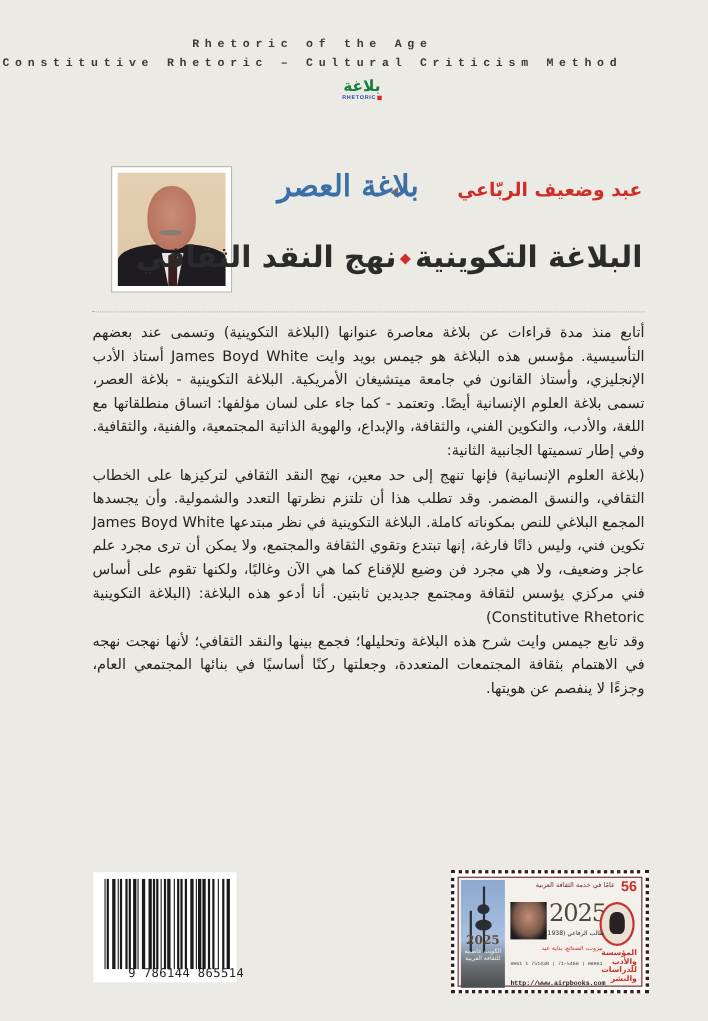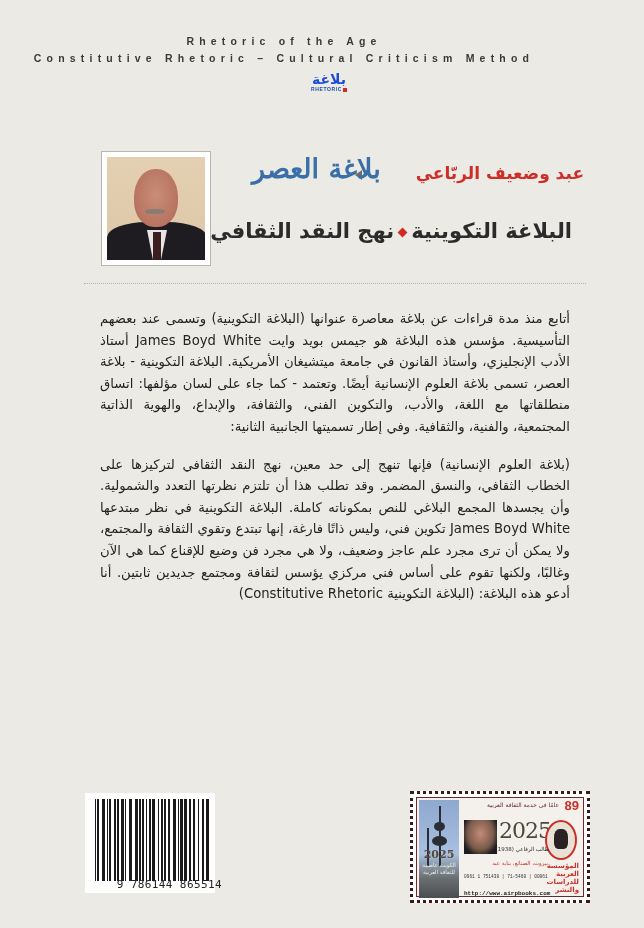--- a/index.html
+++ b/index.html
@@ -5,35 +5,35 @@
   html, body { margin: 0; padding: 0; }
   body {
     width: 644px; height: 928px; overflow: hidden;
     background: #eceae4;
     position: relative;
     font-family: "DejaVu Sans", sans-serif;
     color: #2a2a2a;
   }
   .en-title {
     position: absolute; left: 0; width: 568px; text-align: center;
-    font-family: Liberation Sans, sans-serif; font-weight: bold;
+    font-family: Liberation Mono, monospace; font-weight: bold;
     font-size: 10.5px; letter-spacing: 5.2px; color: #3a3a3a;
   }
   #en-title-1 { top: 35px; }
   #en-title-2 { top: 52px; }
   .logo {
     position: absolute; left: 307px; top: 72px; width: 44px; height: 24px;
     text-align: center;
   }
   .logo-ar {
     font-family: "DejaVu Sans", sans-serif; font-weight: bold;
     font-size: 14px; line-height: 14px; color: #1f4fa6;
     direction: rtl;
   }
-  .logo-ar .red { color: #1d4ed8; }
+  .logo-ar .red { color: #15803d; }
   .logo-en {
     font-family: "Liberation Sans", sans-serif; font-size: 5px; font-weight: bold;
     letter-spacing: 0.6px; color: #1f4fa6; line-height: 6px;
   }
   .logo-en .sq { display: inline-block; width: 4px; height: 4px; background: #d32a25; vertical-align: middle; margin-left: 1px; }
 
   .photo-frame {
     position: absolute; left: 101px; top: 151px; width: 110px; height: 115px;
     background: #fff; border: 1px solid #b8b6b0; box-sizing: border-box; padding: 5px;
   }
@@ -74,42 +74,42 @@
     width: 0; height: 0;
     border-top: 5px solid transparent; border-bottom: 5px solid transparent;
     border-right: 7px solid #6d6d6d;
   }
   .main-title {
     position: absolute; left: 236px; top: 153px;
     font-family: "DejaVu Serif", serif; font-weight: bold;
     font-size: 27px; color: #3b6fa8; direction: rtl; margin-left: 16px;
   }
   .subtitle {
-    position: absolute; right: 72px; top: 219px;
+    position: absolute; right: 60px; top: 219px;
     font-family: "DejaVu Sans", sans-serif; font-weight: bold;
-    font-size: 21px; color: #2b2b2b; direction: rtl; white-space: nowrap;
+    font-size: 27px; color: #2b2b2b; direction: rtl; white-space: nowrap;
   }
   .subtitle .diamond {
     display: inline-block; width: 7px; height: 7px; background: #d32a25;
     transform: rotate(45deg); margin: 0 5px; vertical-align: middle;
   }
   .subtitle-part { display: inline; }
 
   .divider {
     position: absolute; left: 84px; width: 502px; top: 283px;
     border-top: 1px dotted #b5b3ad;
   }
 
   .body-text {
     position: absolute; left: 84px; top: 292px; width: 502px;
     direction: rtl; text-align: justify; text-align-last: right;
     font-family: "DejaVu Sans", sans-serif;
     font-size: 13.2px; line-height: 21.6px; color: #242424;
   }
-  .body-text p { margin: 16px; }
+  .body-text p { margin: 0; }
 
   .barcode {
     position: absolute; left: 85px; top: 793px; width: 130px; height: 100px;
     background: #fff;
   }
   .barcode svg { position: absolute; left: 0; top: 0; }
   .barcode-digits {
     position: absolute; left: 72px; top: 878px; width: 150px;
     font-family: "DejaVu Sans Mono", monospace; font-size: 11px; color: #222;
     letter-spacing: 0.4px; white-space: pre; text-align: right;
@@ -205,20 +205,21 @@
 <div class="main-title">بلاغة العصر</div>
 <div class="subtitle">
   <span class="subtitle-part">البلاغة التكوينية</span><span class="diamond"></span><span class="subtitle-part">نهج النقد الثقافي</span>
 </div>
 
 <div class="divider"></div>
 
 <div class="body-text">
   <p>أتابع منذ مدة قراءات عن بلاغة معاصرة عنوانها (البلاغة التكوينية) وتسمى عند بعضهم التأسيسية. مؤسس هذه البلاغة هو جيمس بويد وايت James Boyd White أستاذ الأدب الإنجليزي، وأستاذ القانون في جامعة ميتشيغان الأمريكية. البلاغة التكوينية - بلاغة العصر، تسمى بلاغة العلوم الإنسانية أيضًا. وتعتمد - كما جاء على لسان مؤلفها: اتساق منطلقاتها مع اللغة، والأدب، والتكوين الفني، والثقافة، والإبداع، والهوية الذاتية المجتمعية، والفنية، والثقافية. وفي إطار تسميتها الجانبية الثانية:</p>
   <p>(بلاغة العلوم الإنسانية) فإنها تنهج إلى حد معين، نهج النقد الثقافي لتركيزها على الخطاب الثقافي، والنسق المضمر. وقد تطلب هذا أن تلتزم نظرتها التعدد والشمولية. وأن يجسدها المجمع البلاغي للنص بمكوناته كاملة. البلاغة التكوينية في نظر مبتدعها James Boyd White تكوين فني، وليس ذاتًا فارغة، إنها تبتدع وتقوي الثقافة والمجتمع، ولا يمكن أن ترى مجرد علم عاجز وضعيف، ولا هي مجرد فن وضيع للإقناع كما هي الآن وغالبًا، ولكنها تقوم على أساس فني مركزي يؤسس لثقافة ومجتمع جديدين ثابتين. أنا أدعو هذه البلاغة: (البلاغة التكوينية Constitutive Rhetoric)</p>
+  <p>وقد تابع جيمس وايت شرح هذه البلاغة وتحليلها؛ فجمع بينها والنقد الثقافي؛ لأنها نهجت نهجه في الاهتمام بثقافة المجتمعات المتعددة، وجعلتها ركنًا أساسيًا في بنائها المجتمعي العام، وجزءًا لا ينفصم عن هويتها.</p>
 </div>
 
 <div class="barcode">
   <svg id="barcode-svg" width="130" height="100">
       <rect x="10" y="6" width="1" height="82" fill="#1a1a1a"></rect>
       <rect x="12" y="6" width="2" height="82" fill="#1a1a1a"></rect>
       <rect x="17" y="6" width="3" height="82" fill="#1a1a1a"></rect>
       <rect x="22" y="6" width="1" height="82" fill="#1a1a1a"></rect>
       <rect x="24" y="6" width="2" height="82" fill="#1a1a1a"></rect>
       <rect x="29" y="6" width="2" height="82" fill="#1a1a1a"></rect>
@@ -253,23 +254,23 @@
   <div class="stamp-inner">
     <div class="stamp-left">
       <div class="tower" style="left:20px;top:6px;width:2px;height:60px;"></div>
       <div class="tower" style="left:15px;top:22px;width:11px;height:9px;border-radius:50%;"></div>
       <div class="tower" style="left:13px;top:36px;width:15px;height:10px;border-radius:50%;"></div>
       <div class="tower" style="left:8px;top:28px;width:2px;height:38px;"></div>
       <div class="stamp-left-year">2025</div>
       <div class="stamp-left-text">الكويت عاصمة للثقافة العربية</div>
     </div>
     <div class="stamp-heading">عامًا في خدمة الثقافة العربية</div>
-    <div class="stamp-num">89</div>
+    <div class="stamp-num">56</div>
     <div class="stamp-photo"></div>
     <div class="stamp-year">2025</div>
     <div class="stamp-emblem"></div>
     <div class="stamp-caption">طالب الرفاعي (1938)</div>
     <div class="stamp-pub">بيروت، الصنائع، بناية عيد</div>
     <div class="stamp-phone">0961 1 751438 | 71-5460 | 00961 1 707891/5</div>
     <div class="stamp-url">http://www.airpbooks.com</div>
-    <div class="stamp-org">المؤسسة العربية للدراسات والنشر</div>
+    <div class="stamp-org">المؤسسة والأدب للدراسات والنشر</div>
   </div>
 </div>
 
 </body></html>

